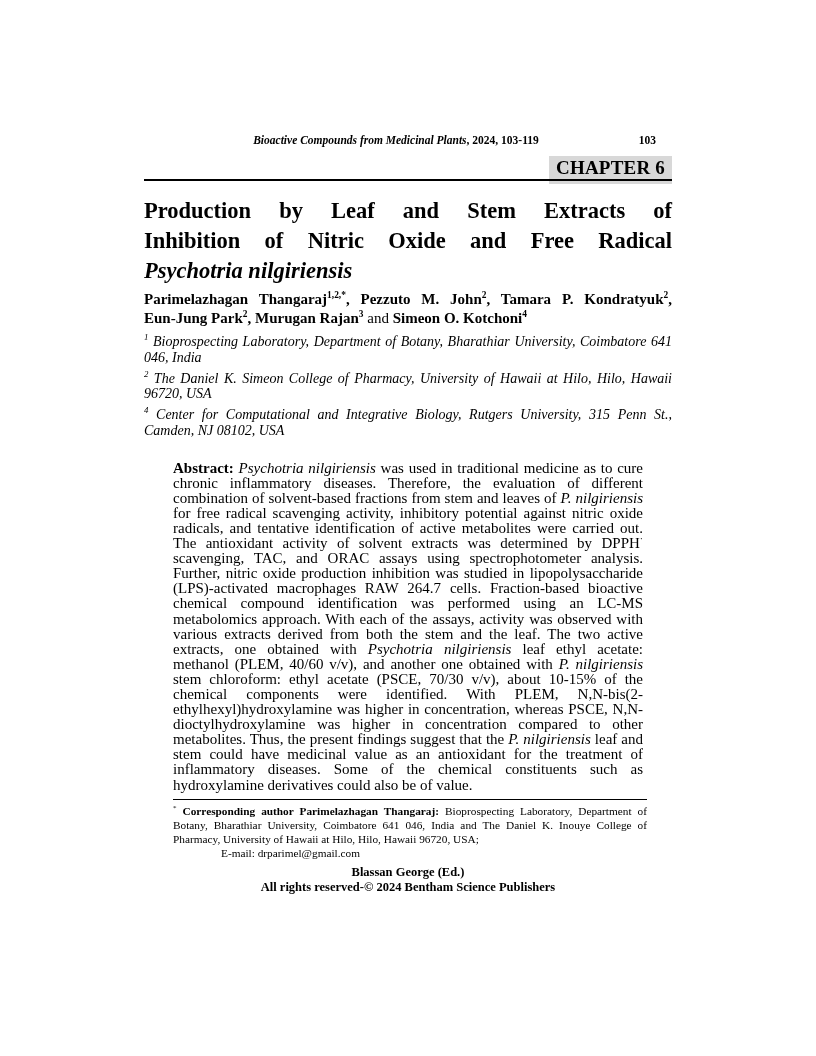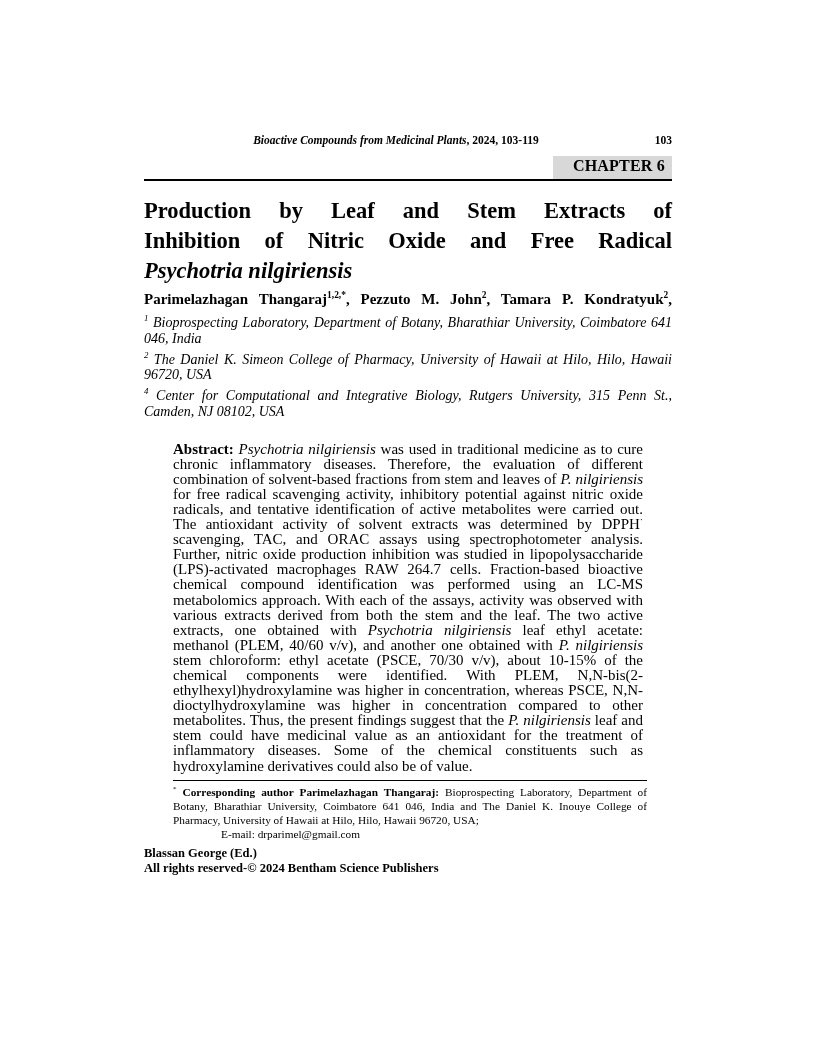--- a/index.html
+++ b/index.html
@@ -13,47 +13,47 @@
   .r-n{font-weight:normal;font-style:normal;}
   .r-b{font-weight:bold;}
   .r-i{font-style:italic;}
   .r-bi{font-weight:bold;font-style:italic;}
   .r-sup,.r-bsup,.r-isup{vertical-align:super;font-size:0.63em;line-height:0;}
   .r-bsup{font-weight:bold;}
   .r-isup{font-style:italic;}
 
   .running-header{position:relative;font-size:11.5px;font-weight:bold;height:15px;}
   .running-title{text-align:center;padding-right:24px;}
-  .page-number{position:absolute;right:0;top:0;}
+  .page-number{position:absolute;right:16px;top:0;}
 
   .chapter-row{position:relative;margin-top:7px;text-align:right;height:27px;}
   .chapter-row .rule{position:absolute;left:0;right:0;bottom:2px;height:1.7px;background:#000;}
   .chapter-label{
     display:inline-block;position:relative;z-index:0;
-    background:#d8d8d8;font-size:16px;font-weight:bold;
-    padding:1px 7px 5px 20px;letter-spacing:0.2px;
+    background:#d8d8d8;font-size:19px;font-weight:bold;
+    padding:1px 7px 5px 7px;letter-spacing:0.2px;
   }
   .chapter-row .rule{z-index:1;}
 
   .title{margin:13px 0 0 0;font-size:22.5px;line-height:30px;font-weight:bold;}
   .jline{text-align:justify;text-align-last:justify;}
 
   .authors{margin-top:4px;font-size:15px;line-height:19px;}
 
   .affiliations{margin-top:6px;}
   .affiliation{margin:0 0 5.5px 0;font-size:14px;line-height:15.6px;text-align:justify;}
 
   .abstract{margin:22px 0 0 29px;width:470px;font-size:15px;line-height:15.1px;text-align:justify;}
 
   .footnote{margin:6px 0 0 29px;width:474px;}
   .footnote-rule{height:1.6px;background:#000;margin-bottom:4px;}
   .footnote-text{font-size:11.3px;line-height:14px;text-align:justify;}
   .footnote-email{font-size:11.3px;line-height:14px;margin-left:48px;}
 
-  .footer{margin-top:5px;font-weight:bold;font-size:12.5px;line-height:15px;}
+  .footer{margin-top:5px;text-align:center;font-weight:bold;font-size:12.5px;line-height:15px;}
 </style>
 </head>
 <body>
 
 <div class="page">
 
   <div class="running-header">
     <div class="running-title"><span class="r-bi">Bioactive Compounds from Medicinal Plants</span><span class="r-b">, 2024, 103-119</span></div>
     <div class="page-number">103</div>
   </div>
@@ -64,20 +64,21 @@
   </div>
 
   <h1 class="title">
     <div class="title-line jline"><span class="r-b">Production by Leaf and Stem Extracts of</span></div>
     <div class="title-line jline"><span class="r-b">Inhibition of Nitric Oxide and Free Radical</span></div>
     <div class="title-line"><span class="r-bi">Psychotria nilgiriensis</span></div>
   </h1>
 
   <div class="authors">
     <div class="jline"><span class="r-b">Parimelazhagan Thangaraj</span><span class="r-bsup">1,2,*</span><span class="r-b">, Pezzuto M. John</span><span class="r-bsup">2</span><span class="r-b">, Tamara P. Kondratyuk</span><span class="r-bsup">2</span><span class="r-b">,</span></div>
+    <div><span class="r-b">Eun-Jung Park</span><span class="r-bsup">2</span><span class="r-b">, Murugan Rajan</span><span class="r-bsup">3</span><span class="r-n"> and </span><span class="r-b">Simeon O. Kotchoni</span><span class="r-bsup">4</span></div>
   </div>
 
   <div class="affiliations">
     <p class="affiliation"><span class="r-isup">1</span><span class="r-i"> Bioprospecting Laboratory, Department of Botany, Bharathiar University, Coimbatore 641 046, India</span></p>
     <p class="affiliation"><span class="r-isup">2</span><span class="r-i"> The Daniel K. Simeon College of Pharmacy, University of Hawaii at Hilo, Hilo, Hawaii 96720, USA</span></p>
     <p class="affiliation"><span class="r-isup">4</span><span class="r-i"> Center for Computational and Integrative Biology, Rutgers University, 315 Penn St., Camden, NJ 08102, USA</span></p>
   </div>
 
   <div class="abstract"><span class="r-b">Abstract: </span><span class="r-i">Psychotria nilgiriensis</span><span class="r-n"> was used in traditional medicine as to cure chronic inflammatory diseases. Therefore, the evaluation of different combination of solvent-based fractions from stem and leaves of </span><span class="r-i">P. nilgiriensis</span><span class="r-n"> for free radical scavenging activity, inhibitory potential against nitric oxide radicals, and tentative identification of active metabolites were carried out. The antioxidant activity of solvent extracts was determined by DPPH</span><span class="r-sup">·</span><span class="r-n"> scavenging, TAC, and ORAC assays using spectrophotometer analysis. Further, nitric oxide production inhibition was studied in lipopolysaccharide (LPS)-activated macrophages RAW 264.7 cells. Fraction-based bioactive chemical compound identification was performed using an LC-MS metabolomics approach. With each of the assays, activity was observed with various extracts derived from both the stem and the leaf. The two active extracts, one obtained with </span><span class="r-i">Psychotria nilgiriensis</span><span class="r-n"> leaf ethyl acetate: methanol (PLEM, 40/60 v/v), and another one obtained with </span><span class="r-i">P. nilgiriensis</span><span class="r-n"> stem chloroform: ethyl acetate (PSCE, 70/30 v/v), about 10-15% of the chemical components were identified. With PLEM, N,N-bis(2-ethylhexyl)hydroxylamine was higher in concentration, whereas PSCE, N,N-dioctylhydroxylamine was higher in concentration compared to other metabolites. Thus, the present findings suggest that the </span><span class="r-i">P. nilgiriensis</span><span class="r-n"> leaf and stem could have medicinal value as an antioxidant for the treatment of inflammatory diseases. Some of the chemical constituents such as hydroxylamine derivatives could also be of value.</span></div>
 

